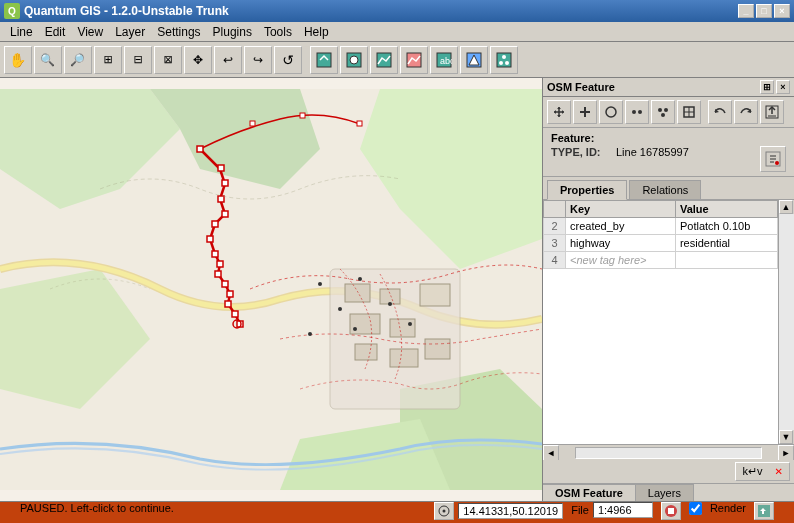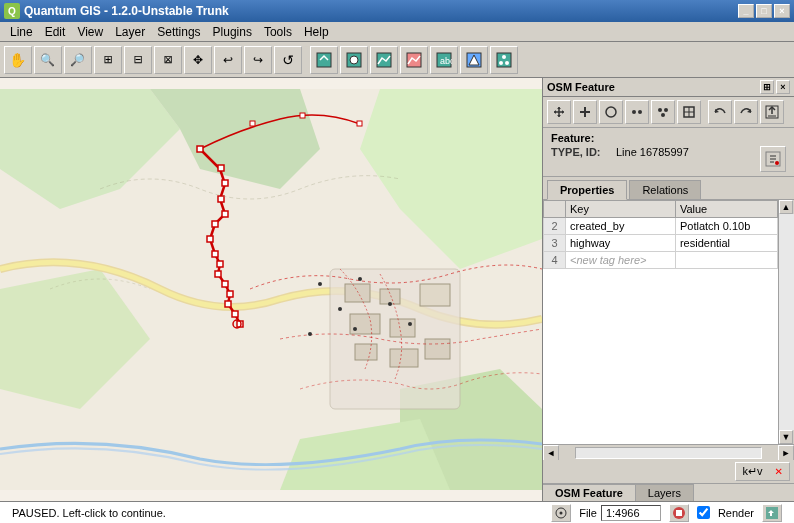--- a/index.html
+++ b/index.html
@@ -91,21 +91,21 @@
     }
     .tab.active { background: #d4d0c8; border-bottom: 1px solid #d4d0c8; margin-bottom: -1px; font-weight: bold; }
     .tab:not(.active) { background: #b8b4ac; }
 
     
     .properties-table {
       flex: 1; overflow: hidden; background: white;
       margin: 0; position: relative;
     }
     table { width: 100%; border-collapse: collapse; font-size: 11px; }
-    th { background: #e0ddd8; border: 1px solid #a0a0a0; padding: 2px 4px; font-weight: normal; text-align: left; }
+    th { background: #e0ddd8; border: 1px solid #a0a0a0; padding: 2px 4px; font-weight: bold; text-align: left; }
     td { border: 1px solid #d0d0d0; padding: 2px 4px; }
     .row-num { background: #e8e8e8; color: #666; width: 20px; text-align: center; }
 
     
     .panel-hscroll { height: 16px; background: #d4d0c8; border-top: 1px solid #a0a0a0; display: flex; align-items: center; }
     .hscroll-track { flex: 1; height: 12px; background: #e8e8e8; border: 1px inset #fff; margin: 0 16px; }
     .hscroll-btn { width: 16px; height: 16px; background: #d4d0c8; border: 1px outset #fff; display: flex; align-items: center; justify-content: center; font-size: 9px; cursor: pointer; }
 
     
     .key-btn-area { padding: 2px 4px; display: flex; justify-content: flex-end; background: #d4d0c8; }
@@ -113,22 +113,22 @@
     .key-del { color: red; font-size: 10px; }
 
     
     .bottom-tabs { display: flex; background: #d4d0c8; border-top: 1px solid #a0a0a0; }
     .bottom-tab { padding: 2px 12px; font-size: 11px; cursor: pointer; border-top: 1px solid #a0a0a0; border-right: 1px solid #a0a0a0; background: #d4d0c8; }
     .bottom-tab.active { background: #d4d0c8; font-weight: bold; }
     .bottom-tab:not(.active) { background: #b8b4ac; }
 
     
     .status-bar {
-      height: 22px; background: #ffffff; border-top: 1px solid #808080;
-      display: flex; align-items: center; padding: 0 12px; font-size: 11px;
+      height: 22px; background: #c2410c; border-top: 1px solid #808080;
+      display: flex; align-items: flex-start; padding: 0 20px; font-size: 11px;
       gap: 8px;
     }
     .status-msg { flex: 1; }
     .status-coord { display: flex; align-items: center; gap: 4px; }
     .coord-box { background: white; border: 1px inset #a0a0a0; padding: 1px 4px; font-size: 11px; }
     .status-scale { display: flex; align-items: center; gap: 4px; }
     .scale-input { background: white; border: 1px inset #a0a0a0; padding: 1px 4px; font-size: 11px; width: 60px; }
   </style>
 </head>
 <body>
@@ -454,20 +454,21 @@
 
 <div class="status-bar">
   <span class="status-msg">PAUSED. Left-click to continue.</span>
   <div class="status-coord">
     <div style="width:20px; height:18px; background:#d4d0c8; border:1px outset #fff; display:flex; align-items:center; justify-content:center;">
       <svg width="14" height="14">
           <circle cx="7" cy="7" r="5" fill="none" stroke="#333" stroke-width="1"></circle>
           <circle cx="7" cy="7" r="1.5" fill="#333"></circle>
         </svg>
     </div>
+    <div class="coord-box">14.41331,50.12019</div>
   </div>
   <div class="status-scale">
     <span>File</span>
     <input class="scale-input" type="text" value="1:4966" style="">
   </div>
   <div style="width:20px; height:18px; background:#d4d0c8; border:1px outset #fff; display:flex; align-items:center; justify-content:center; cursor:pointer;">
     <svg width="14" height="14">
         <circle cx="7" cy="7" r="6" fill="#cc4444"></circle>
         <rect x="4" y="4" width="6" height="6" fill="white"></rect>
       </svg>

